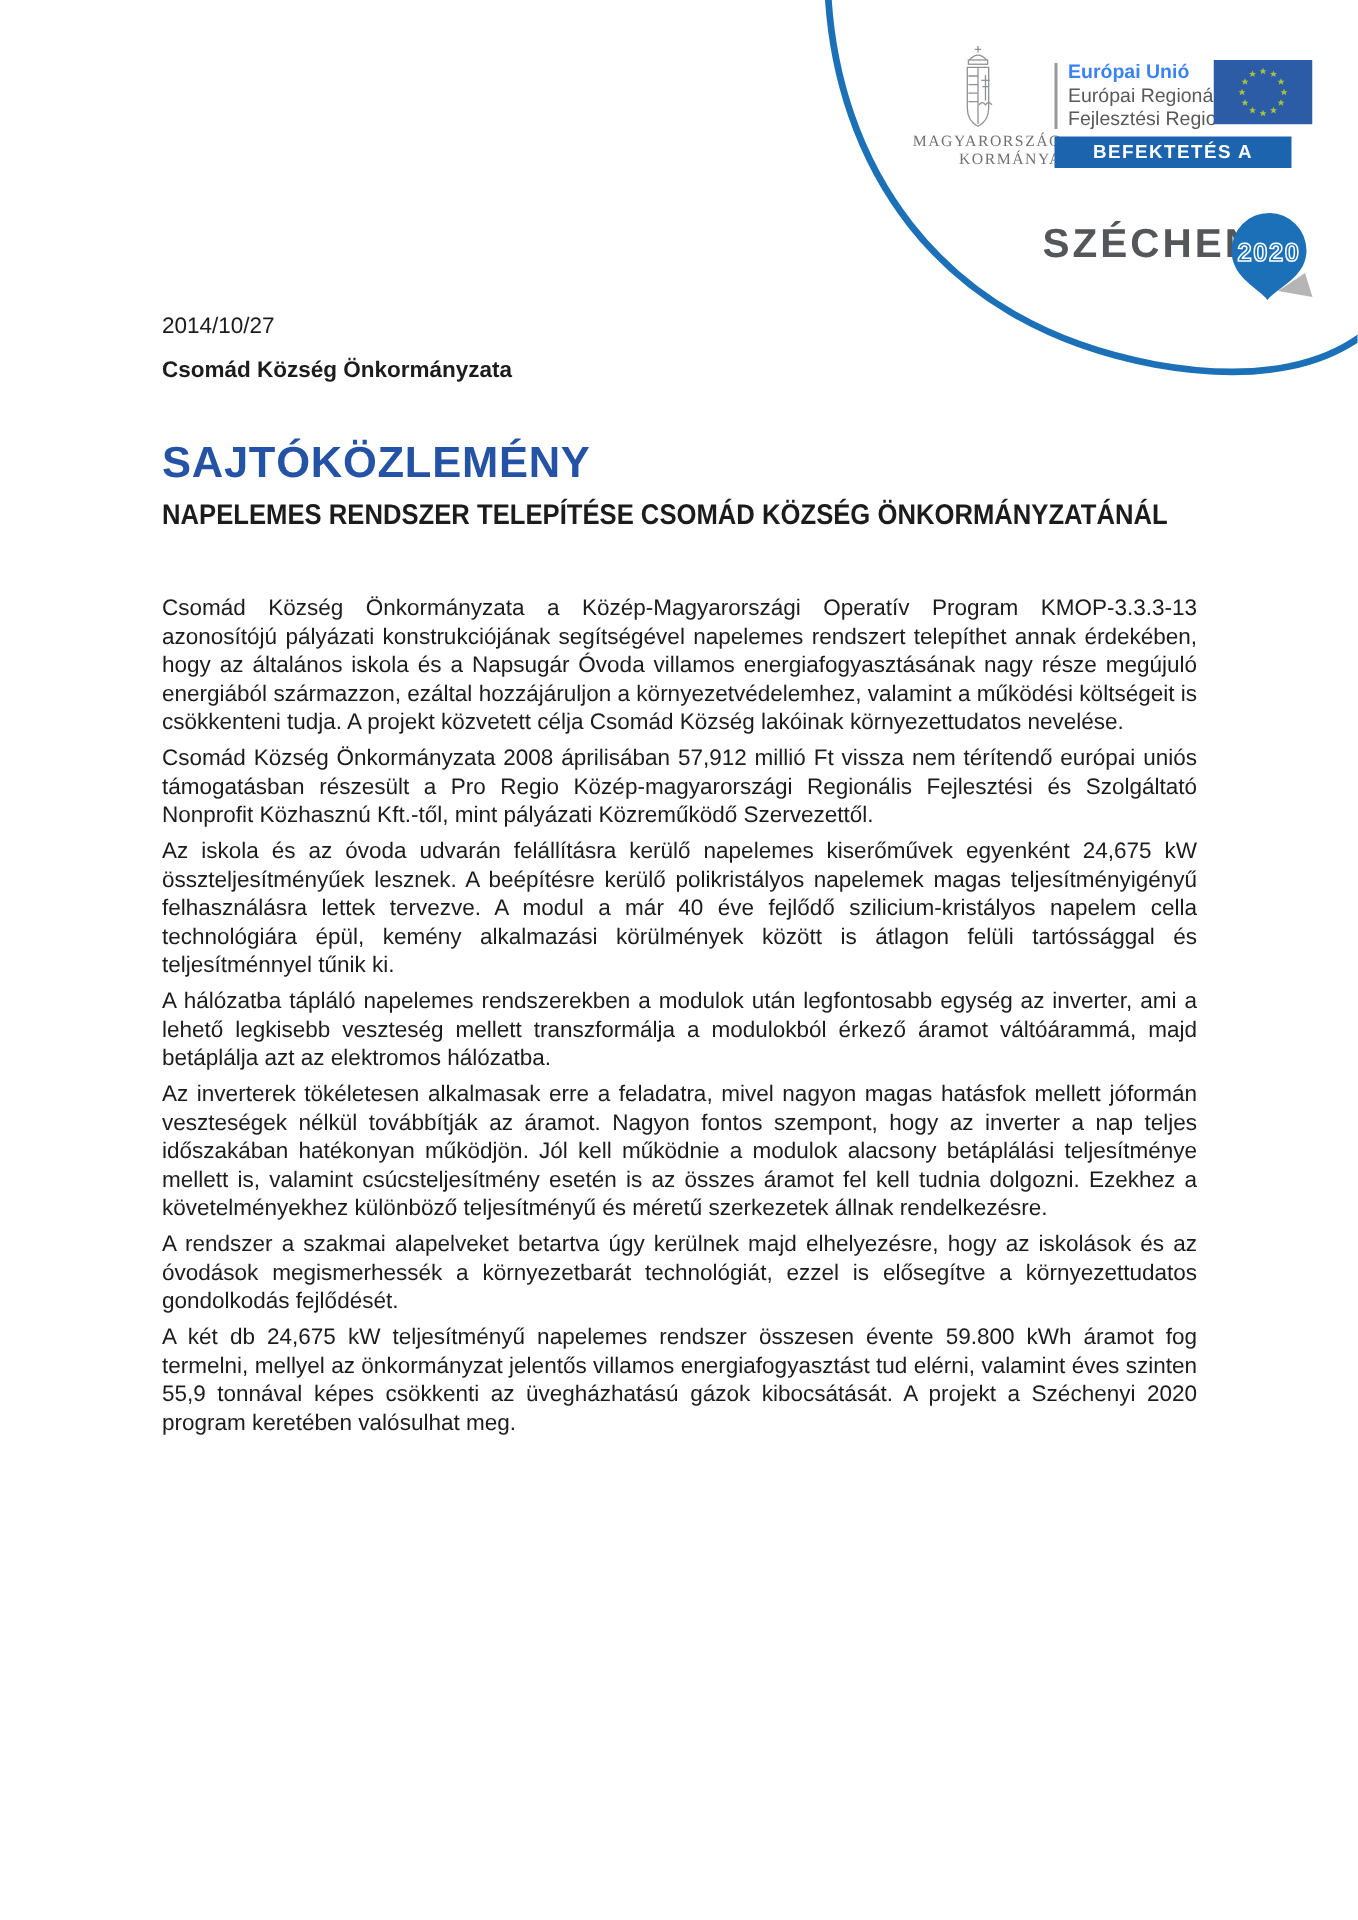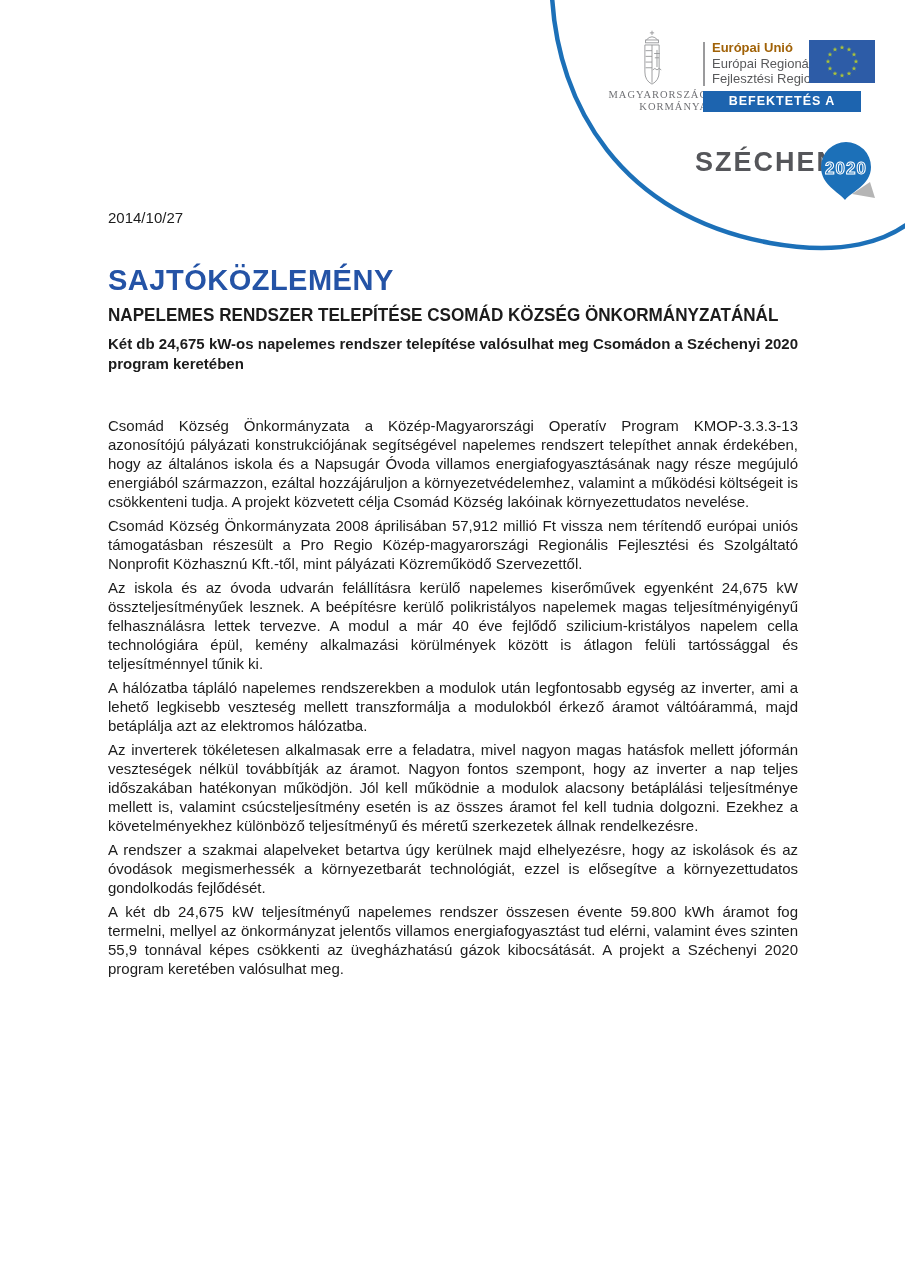--- a/index.html
+++ b/index.html
@@ -10,21 +10,21 @@
   .arc-svg{position:absolute;left:0;top:0;width:905px;height:300px;pointer-events:none;}
 
   
   .gov-logo{position:absolute;left:596px;top:30px;width:112px;text-align:right;}
   .coat-svg{display:block;margin:0 auto;width:26px;height:57px;}
   .gov-name{margin-top:2px;font-family:"Liberation Serif","DejaVu Serif",serif;
             color:#707175;font-size:10.5px;line-height:11.5px;letter-spacing:1px;}
 
   .eu-rule{position:absolute;left:703px;top:42px;width:2px;height:44px;background:#9a9a9c;}
   .eu-text{position:absolute;left:712px;top:40px;line-height:15.5px;font-size:13px;color:#58595b;}
-  .eu-text .b{font-weight:bold;color:#a16207;}
+  .eu-text .b{font-weight:bold;color:#3b82f6;}
 
   .eu-flag{position:absolute;left:809px;top:40px;width:66px;height:43px;display:block;}
 
   .inv-banner{position:absolute;left:703px;top:91px;width:158px;height:21px;
               background:#1d64af;color:#fff;font-weight:bold;font-size:12.5px;
               letter-spacing:1px;text-align:center;line-height:21px;}
 
   .szechenyi{position:absolute;left:695px;top:147px;font-weight:bold;font-size:27px;
              letter-spacing:2px;color:#55565a;white-space:nowrap;}
   .pin-svg{position:absolute;left:818px;top:141px;width:61px;height:61px;}
@@ -103,23 +103,23 @@
 
 <div class="szechenyi">SZÉCHENYI</div>
 <svg class="pin-svg" viewBox="0 0 61 61">
   <path d="M34,53 L57,57 L52,41 Z" fill="#b5b5b5"></path>
   <path d="M27,59 C21,51 3,44 3,26 A25,25 0 1,1 53,26 C53,44 33,51 27,59 Z" fill="#1c70b8"></path>
   <text x="28" y="33" text-anchor="middle" font-family="Liberation Sans, DejaVu Sans, sans-serif" font-size="17" font-weight="bold" letter-spacing="1" fill="none" stroke="#ffffff" stroke-width="1">2020</text>
 </svg>
 
 <div class="content">
   <div class="date">2014/10/27</div>
+  <div class="org">Csomád Község Önkormányzata</div>
   <div class="title">SAJTÓKÖZLEMÉNY</div>
   <div class="headline">NAPELEMES RENDSZER TELEPÍTÉSE CSOMÁD KÖZSÉG ÖNKORMÁNYZATÁNÁL</div>
-  <div class="subheadline">Két db 24,675 kW-os napelemes rendszer telepítése valósulhat meg Csomádon a Széchenyi 2020 program keretében</div>
   <p class="first">Csomád Község Önkormányzata a Közép-Magyarországi Operatív Program KMOP-3.3.3-13 azonosítójú pályázati konstrukciójának segítségével napelemes rendszert telepíthet annak érdekében, hogy az általános iskola és a Napsugár Óvoda villamos energiafogyasztásának nagy része megújuló energiából származzon, ezáltal hozzájáruljon a környezetvédelemhez, valamint a működési költségeit is csökkenteni tudja. A projekt közvetett célja Csomád Község lakóinak környezettudatos nevelése.</p>
   <p>Csomád Község Önkormányzata 2008 áprilisában 57,912 millió Ft vissza nem térítendő európai uniós támogatásban részesült a Pro Regio Közép-magyarországi Regionális Fejlesztési és Szolgáltató Nonprofit Közhasznú Kft.-től, mint pályázati Közreműködő Szervezettől.</p>
   <p>Az iskola és az óvoda udvarán felállításra kerülő napelemes kiserőművek egyenként 24,675 kW összteljesítményűek lesznek. A beépítésre kerülő polikristályos napelemek magas teljesítményigényű felhasználásra lettek tervezve. A modul a már 40 éve fejlődő szilicium-kristályos napelem cella technológiára épül, kemény alkalmazási körülmények között is átlagon felüli tartóssággal és teljesítménnyel tűnik ki.</p>
   <p>A hálózatba tápláló napelemes rendszerekben a modulok után legfontosabb egység az inverter, ami a lehető legkisebb veszteség mellett transzformálja a modulokból érkező áramot váltóárammá, majd betáplálja azt az elektromos hálózatba.</p>
   <p>Az inverterek tökéletesen alkalmasak erre a feladatra, mivel nagyon magas hatásfok mellett jóformán veszteségek nélkül továbbítják az áramot. Nagyon fontos szempont, hogy az inverter a nap teljes időszakában hatékonyan működjön. Jól kell működnie a modulok alacsony betáplálási teljesítménye mellett is, valamint csúcsteljesítmény esetén is az összes áramot fel kell tudnia dolgozni. Ezekhez a követelményekhez különböző teljesítményű és méretű szerkezetek állnak rendelkezésre.</p>
   <p>A rendszer a szakmai alapelveket betartva úgy kerülnek majd elhelyezésre, hogy az iskolások és az óvodások megismerhessék a környezetbarát technológiát, ezzel is elősegítve a környezettudatos gondolkodás fejlődését.</p>
   <p>A két db 24,675 kW teljesítményű napelemes rendszer összesen évente 59.800 kWh áramot fog termelni, mellyel az önkormányzat jelentős villamos energiafogyasztást tud elérni, valamint éves szinten 55,9 tonnával képes csökkenti az üvegházhatású gázok kibocsátását. A projekt a Széchenyi 2020 program keretében valósulhat meg.</p>
 </div>
 
 </body></html>

